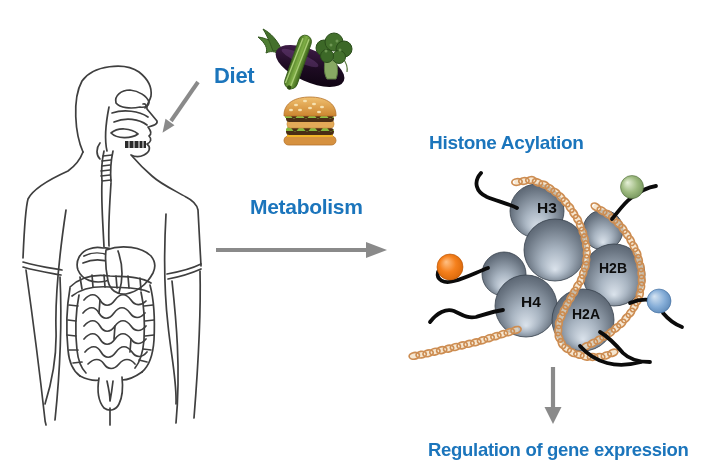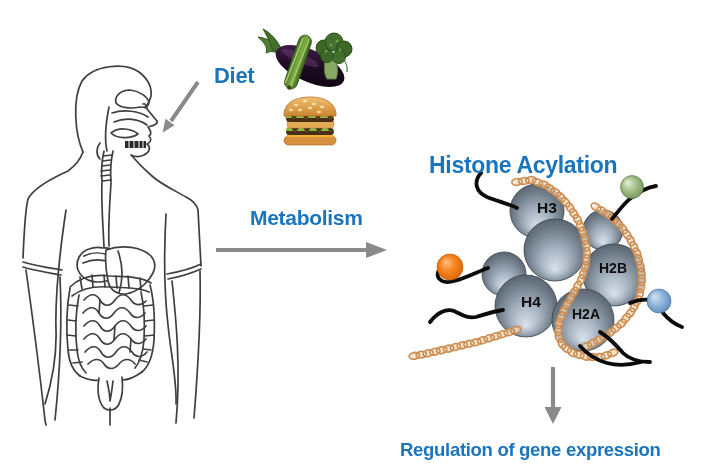--- a/index.html
+++ b/index.html
@@ -5,23 +5,23 @@
   html,body{margin:0;padding:0;background:#fff;}
   #stage{
     position:relative;width:712px;height:475px;background:#ffffff;overflow:hidden;
     font-family:"Liberation Sans", sans-serif;
   }
   .blue-label{
     position:absolute;color:#1b75bc;font-weight:bold;white-space:nowrap;
     letter-spacing:-0.3px;
   }
   #diet-label{left:214px;top:63px;font-size:22px;text-align:center;}
-  #metabolism-label{left:250px;top:206px;font-size:21px;}
-  #histone-acylation-label{left:429px;top:152px;font-size:23px;}
-  #regulation-label{left:400px;top:439px;font-size:18.5px;}
+  #metabolism-label{left:250px;top:195px;font-size:21px;}
+  #histone-acylation-label{left:429px;top:132px;font-size:19px;}
+  #regulation-label{left:428px;top:439px;font-size:18.5px;}
   svg{position:absolute;left:0;top:0;}
   .hlabel{font-family:"Liberation Sans",sans-serif;font-weight:bold;fill:#0d0d0d;}
 </style>
 </head>
 <body>
 
 <div id="stage">
 
   <svg width="712" height="475" viewBox="0 0 712 475">
     <defs>

